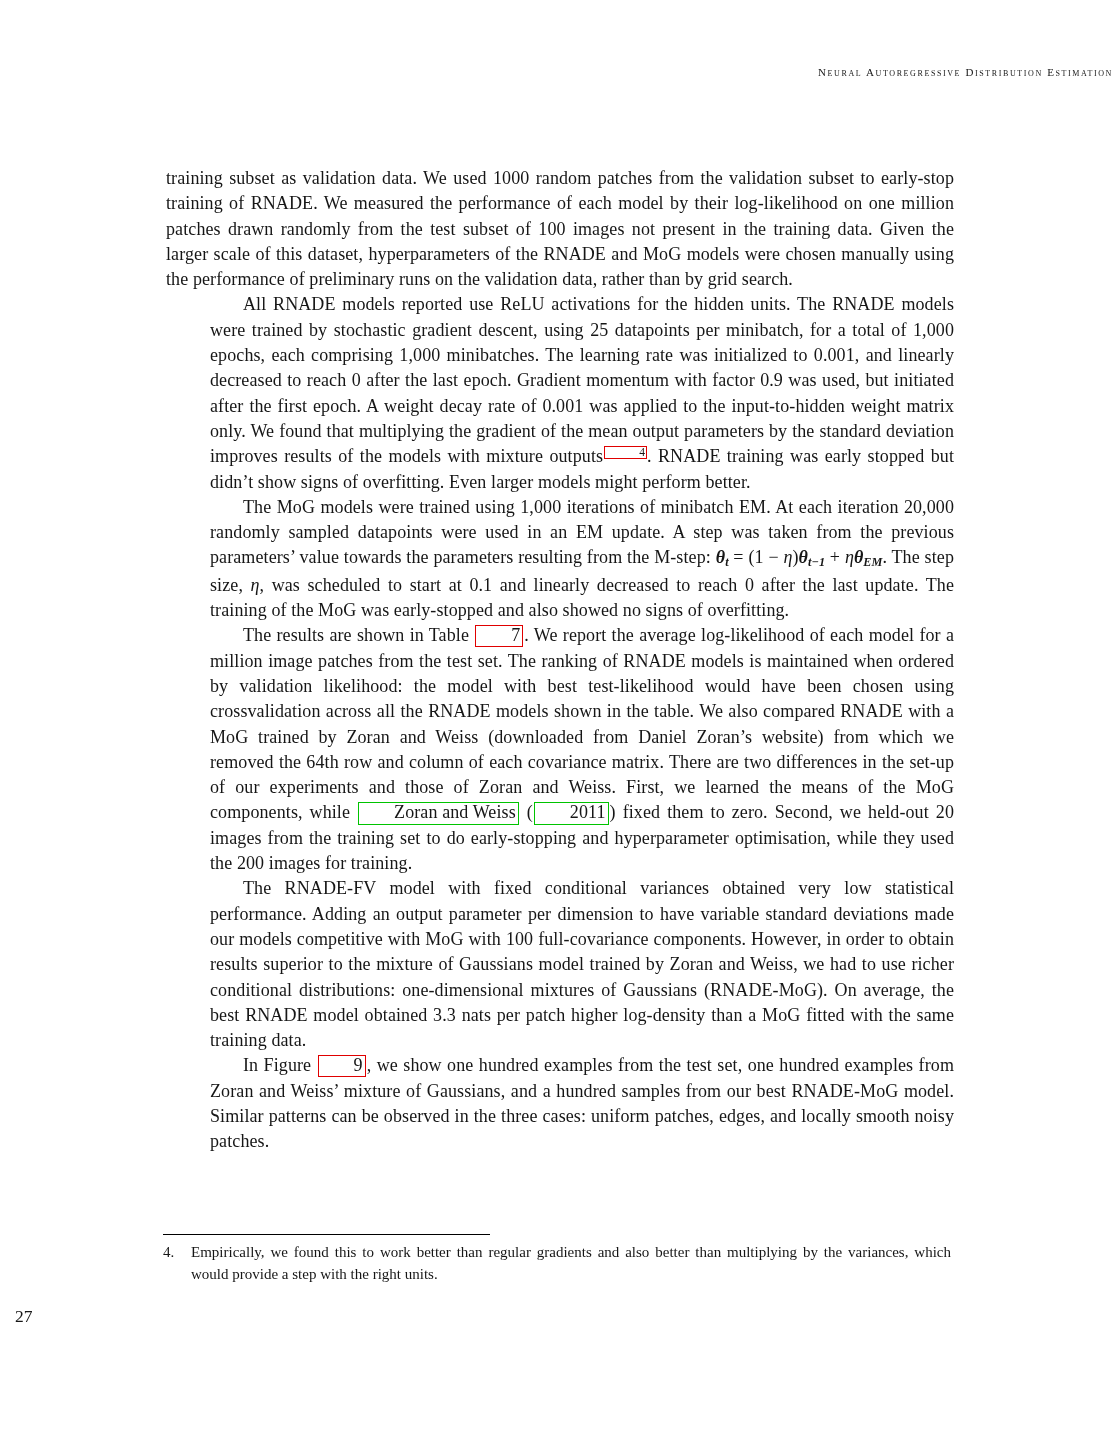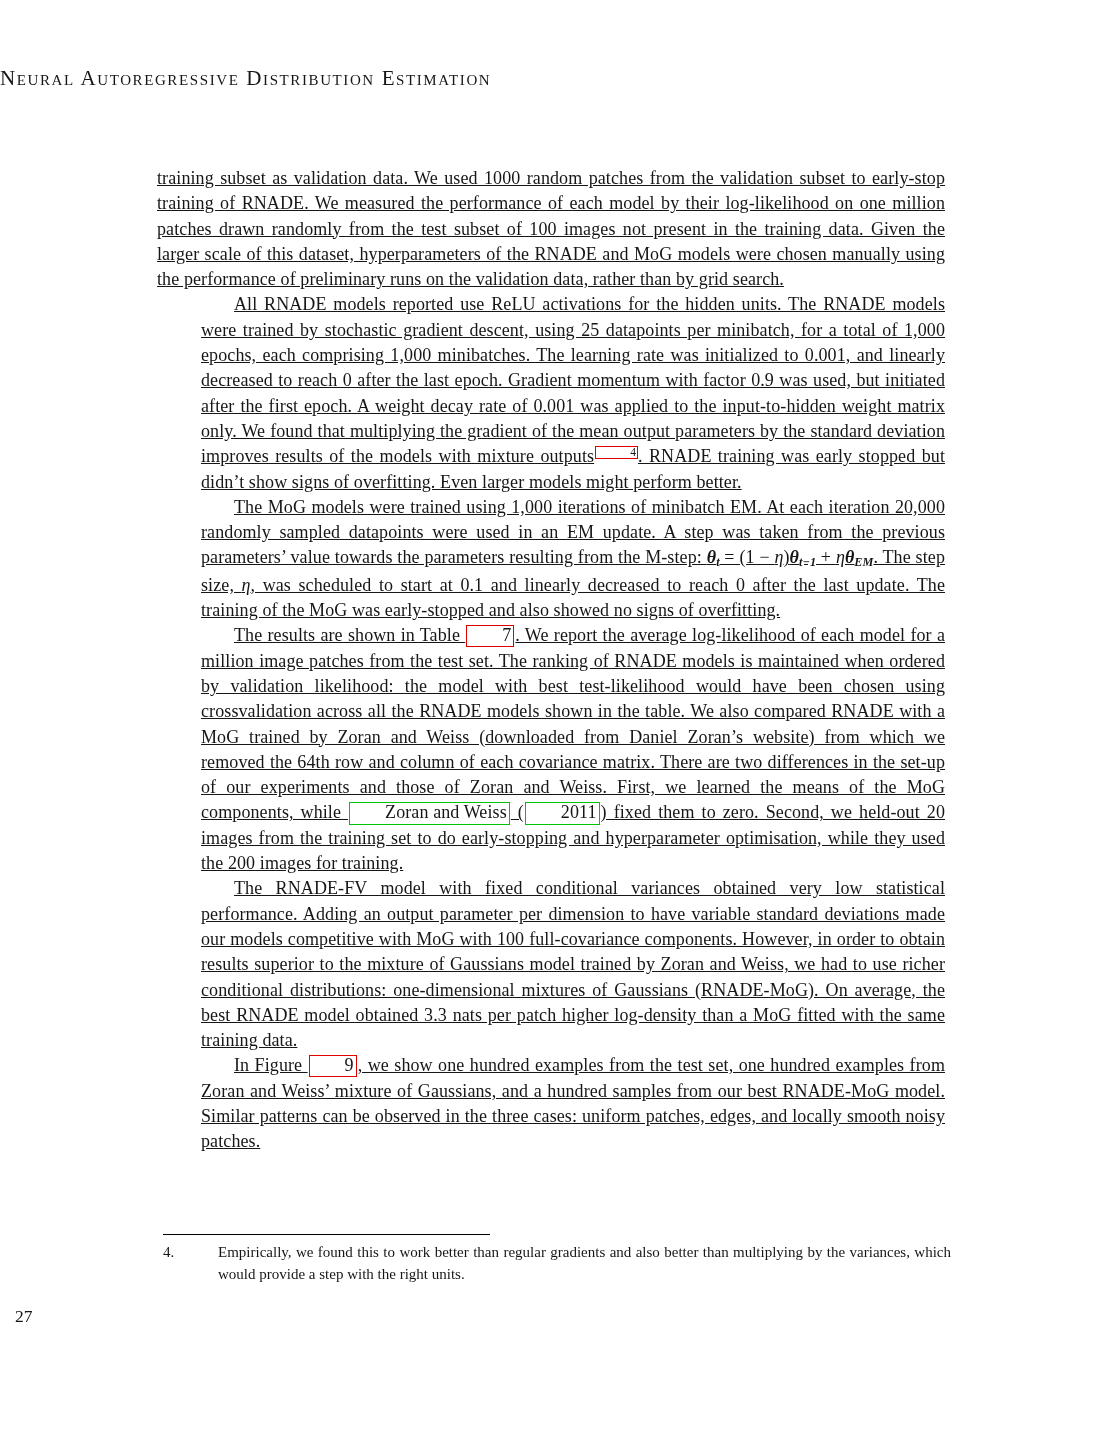--- a/index.html
+++ b/index.html
@@ -11,36 +11,35 @@
     background: var(--bg, #ffffff);
     color: var(--text, #161616);
     font-family: "Liberation Serif", "DejaVu Serif", serif;
     overflow: hidden;
   }
   .running-head {
     position: absolute;
     top: 66px;
     left: 0;
     width: 100%;
-    text-align: left;
-    font-size: 21px;
+    text-align: right;
+    font-size: 11px;
     letter-spacing: 1.6px;
     font-variant-caps: small-caps;
     color: var(--text, #161616);
   }
   .body-text {
     position: absolute;
     top: 166px;
-    left: 157px;
+    left: 166px;
     width: 788px;
     font-size: 18px;
     line-height: 25.3px;
     text-align: justify;
     letter-spacing: 0.1px;
-    text-decoration: underline;
   }
   .body-text p { margin: 0; }
   .body-text p.indent { text-indent: 33px; margin-left: 44px; }
 
   .seg-ital { font-style: italic; }
   .seg-thetab { font-weight: 700; font-style: italic; }
   .seg-thetasub {
     font-weight: 700; font-style: italic;
     font-size: 68%;
     position: relative; top: 0.22em;
@@ -75,21 +74,21 @@
     border-top: 1.5px solid #000;
     margin: 0 0 7px 0;
   }
   .footnote {
     display: flex;
     font-size: 15px;
     line-height: 21.5px;
     text-align: justify;
   }
   .fn-marker { width: 28px; flex: 0 0 28px; }
-  .fn-text { flex: 1; margin-left: 27px; }
+  .fn-text { flex: 1; }
   .page-number {
     position: absolute;
     top: 1306px;
     left: 15px;
     width: 100%;
     text-align: left;
     font-size: 17.5px;
   }
 </style>
 </head>

